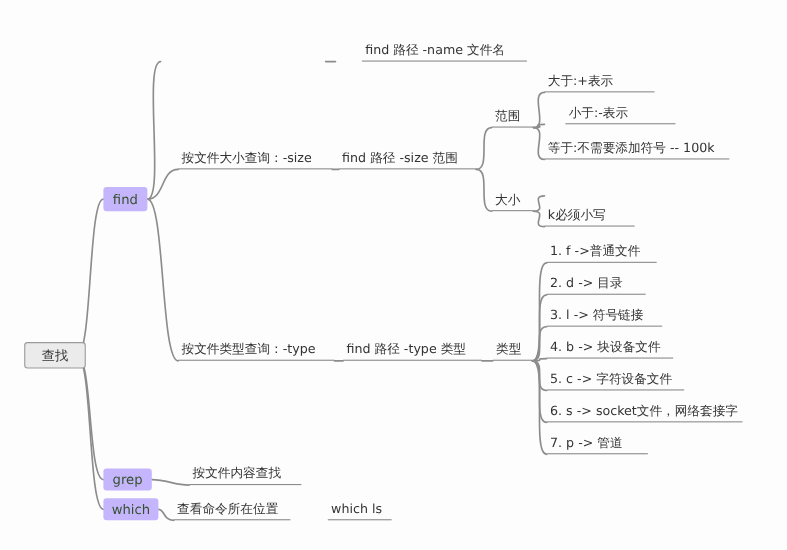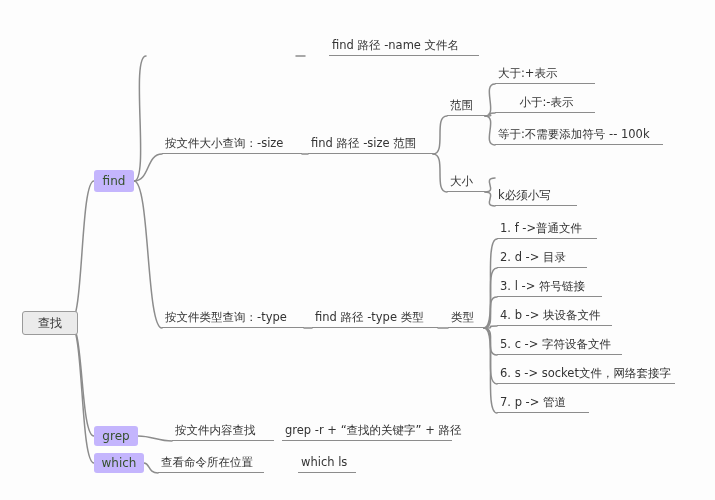--- a/index.html
+++ b/index.html
@@ -62,37 +62,36 @@
   <div class="box green" style="left:94px;top:426px;width:44px;height:20px;">grep</div>
   <div class="box green" style="left:94px;top:453px;width:50px;height:20px;">which</div>
 
   <div class="lbl" style="left:305px;top:36px;width:150px;margin-left:24px;">find 路径 -name 文件名</div>
 
   <div class="lbl" style="left:162px;top:134px;width:140px;">按文件大小查询：-size</div>
   <div class="lbl" style="left:308px;top:134px;width:125px;">find 路径 -size 范围</div>
 
   <div class="lbl" style="left:447px;top:96px;width:38px;">范围</div>
   <div class="lbl" style="left:495px;top:64px;width:100px;">大于:+表示</div>
-  <div class="lbl" style="left:495px;top:93px;width:100px;text-align:center;">小于:-表示</div>
+  <div class="lbl" style="left:514px;top:93px;width:100px;">小于:-表示</div>
   <div class="lbl" style="left:495px;top:125px;width:168px;">等于:不需要添加符号 -- 100k</div>
 
   <div class="lbl" style="left:447px;top:172px;width:38px;">大小</div>
   <div class="lbl" style="left:162px;top:308px;width:142px;">按文件类型查询：-type</div>
 
   <div class="lbl" style="left:495px;top:186px;width:82px;">k必须小写</div>
   <div class="lbl" style="left:312px;top:308px;width:126px;">find 路径 -type 类型</div>
   <div class="lbl" style="left:448px;top:308px;width:36px;">类型</div>
 
   <div class="lbl" style="left:497px;top:219px;width:100px;">1. f -&gt;普通文件</div>
   <div class="lbl" style="left:497px;top:248px;width:90px;">2. d -&gt; 目录</div>
   <div class="lbl" style="left:497px;top:277px;width:105px;">3. l -&gt; 符号链接</div>
   <div class="lbl" style="left:497px;top:306px;width:115px;">4. b -&gt; 块设备文件</div>
   <div class="lbl" style="left:497px;top:335px;width:125px;">5. c -&gt; 字符设备文件</div>
   <div class="lbl" style="left:497px;top:364px;width:178px;">6. s -&gt; socket文件，网络套接字</div>
   <div class="lbl" style="left:497px;top:393px;width:92px;">7. p -&gt; 管道</div>
 
   <div class="lbl" style="left:172px;top:421px;width:102px;">按文件内容查找</div>
-  <div class="lbl" style="left:282px;top:421px;width:170px;">grep -r + “查找的关键字” + 路径</div>
 
   <div class="lbl" style="left:158px;top:453px;width:106px;">查看命令所在位置</div>
   <div class="lbl" style="left:298px;top:453px;width:58px;">which ls</div>
 
 </div>
 
 </body></html>

